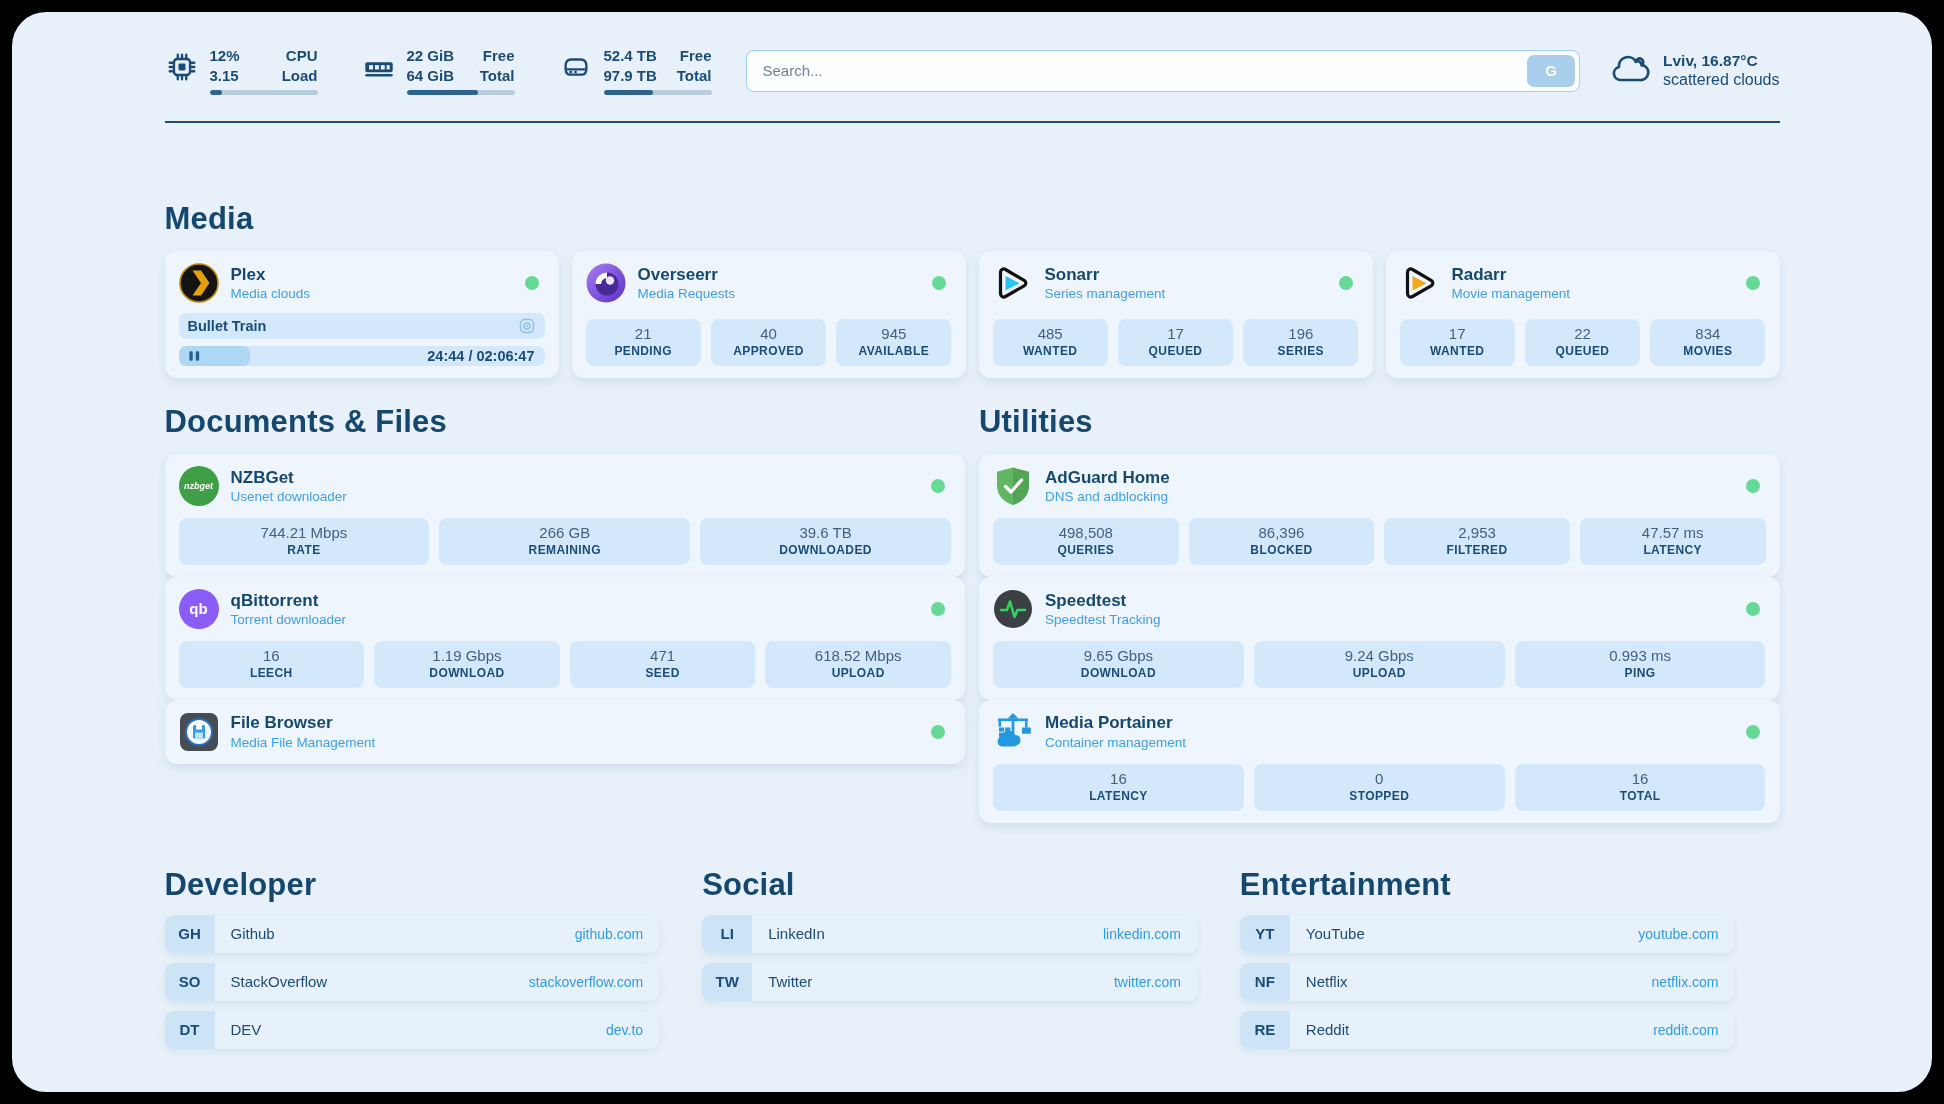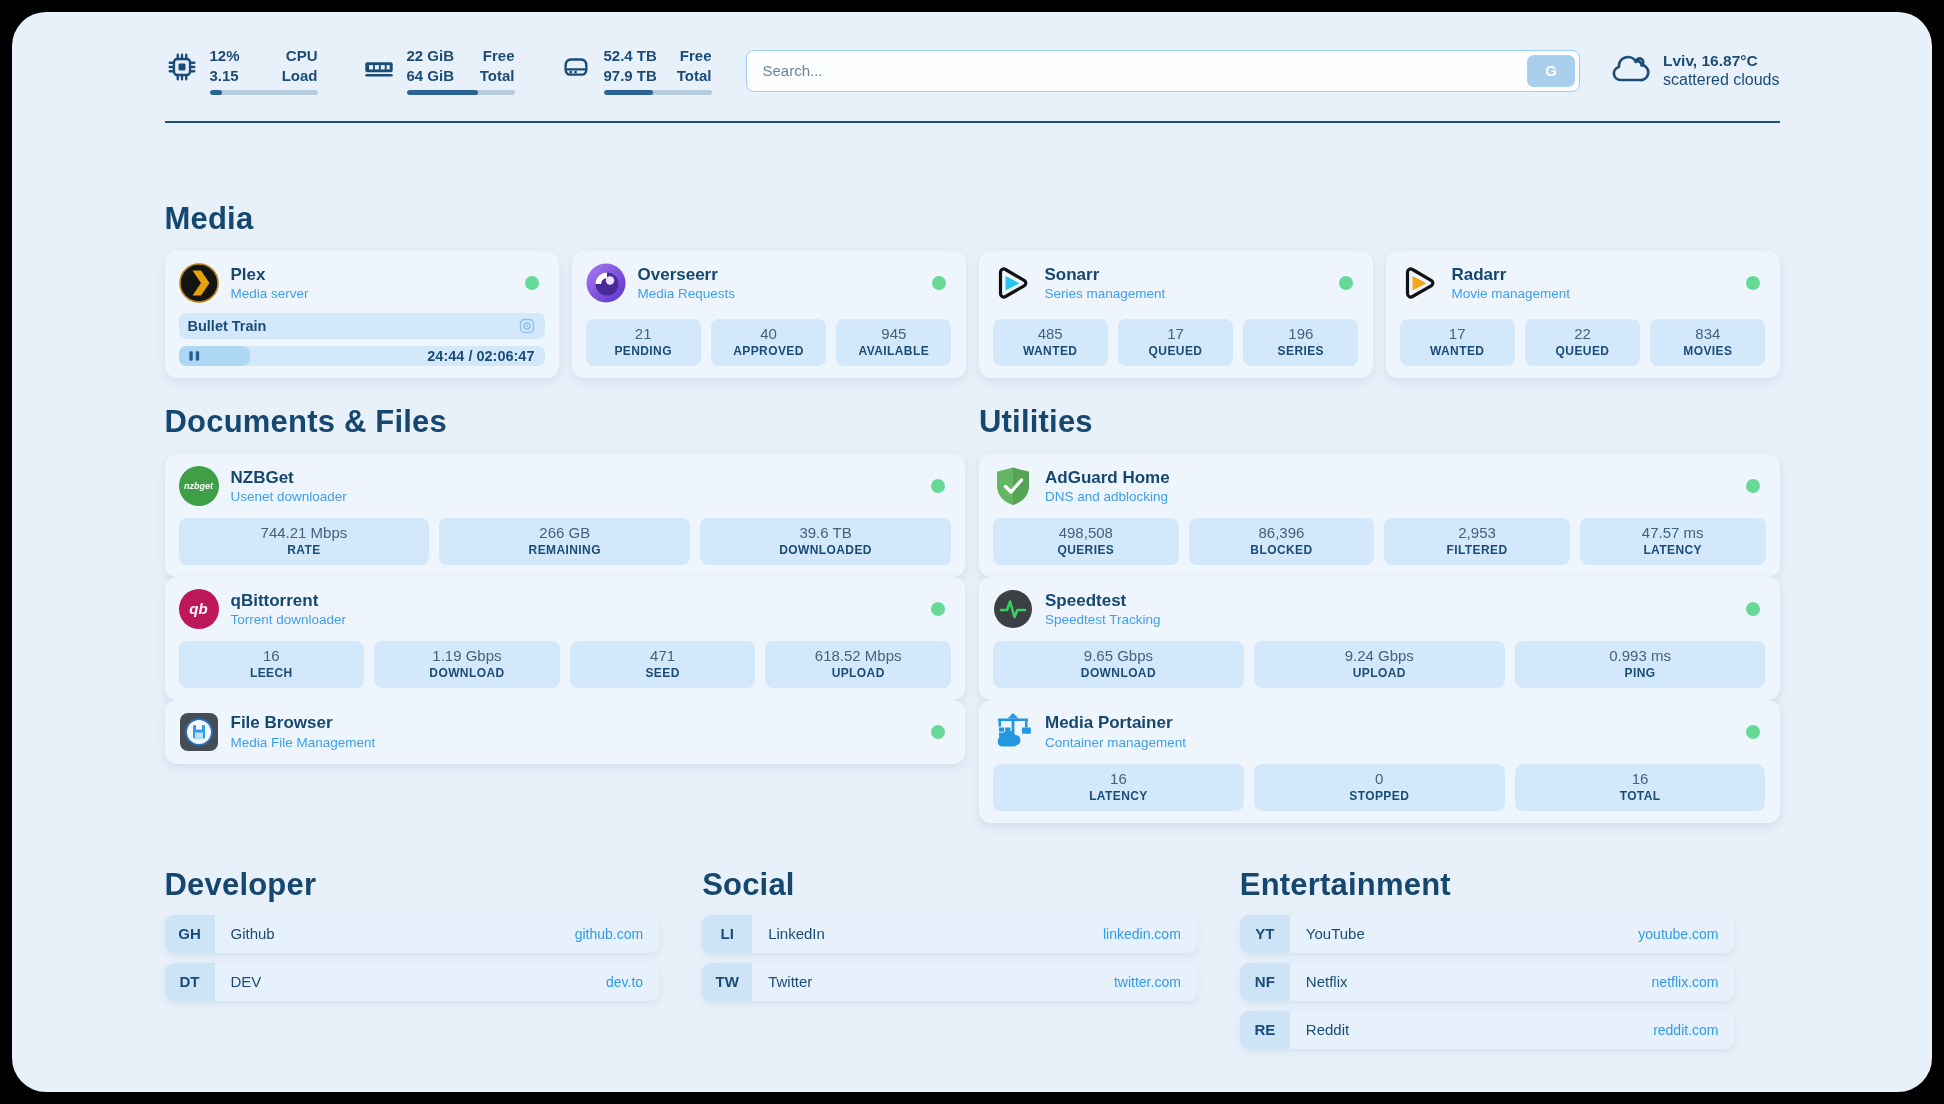--- a/index.html
+++ b/index.html
@@ -194,21 +194,21 @@
           <div class="card">
             <div class="card-head">
               <span class="app-icon">
                 <svg width="40" height="40" viewBox="0 0 40 40">
                   <circle cx="20" cy="20" r="19" fill="#141414" stroke="#b8860d" stroke-width="1.6"></circle>
                   <polygon points="13.5,7.5 22,7.5 30.5,20 22,32.5 13.5,32.5 22,20" fill="#e6a00e"></polygon>
                 </svg>
               </span>
               <div>
                 <div class="app-name">Plex</div>
-                <div class="app-sub">Media server</div>
+                <div class="app-sub">Media clouds</div>
               </div>
             </div>
             <span class="status-dot"></span>
             <div class="media-block">
               <div class="media-row">
                 <span class="media-title">Bullet Train</span>
                 <span class="cam"><svg width="18" height="18" viewBox="0 0 20 20">
                     <g stroke="#8fc2e8" fill="none" stroke-width="1.6">
                       <rect x="2.8" y="2.8" width="14.4" height="14.4" rx="4.5"></rect>
                       <circle cx="10" cy="10" r="3.4"></circle>
@@ -350,21 +350,21 @@
                 </div>
                 <div class="stat">
                   <div class="stat-val">39.6 TB</div>
                   <div class="stat-lab">DOWNLOADED</div>
                 </div>
               </div>
             </div>
             <div class="card">
               <div class="card-head">
                 <span class="app-icon">
-                  <div class="circle-badge" style="background:#be185d;font-size:15px;font-style:italic;">qb</div>
+                  <div class="circle-badge" style="background:#8b5cf6;font-size:15px;">qb</div>
                 </span>
                 <div>
                   <div class="app-name">qBittorrent</div>
                   <div class="app-sub">Torrent downloader</div>
                 </div>
               </div>
               <span class="status-dot"></span>
               <div class="stats">
                 <div class="stat">
                   <div class="stat-val">16</div>
@@ -518,20 +518,25 @@
     <div class="links" id="bookmark-columns">
         <section class="link-col">
           <h2 class="section-title">Developer</h2>
           <div class="link-rows">
             <div class="link-row">
               <div class="link-abbr">GH</div>
               <span class="link-name">Github</span>
               <span class="link-url">github.com</span>
             </div>
             <div class="link-row">
+              <div class="link-abbr">SO</div>
+              <span class="link-name">StackOverflow</span>
+              <span class="link-url">stackoverflow.com</span>
+            </div>
+            <div class="link-row">
               <div class="link-abbr">DT</div>
               <span class="link-name">DEV</span>
               <span class="link-url">dev.to</span>
             </div>
           </div>
         </section>
         <section class="link-col">
           <h2 class="section-title">Social</h2>
           <div class="link-rows">
             <div class="link-row">

